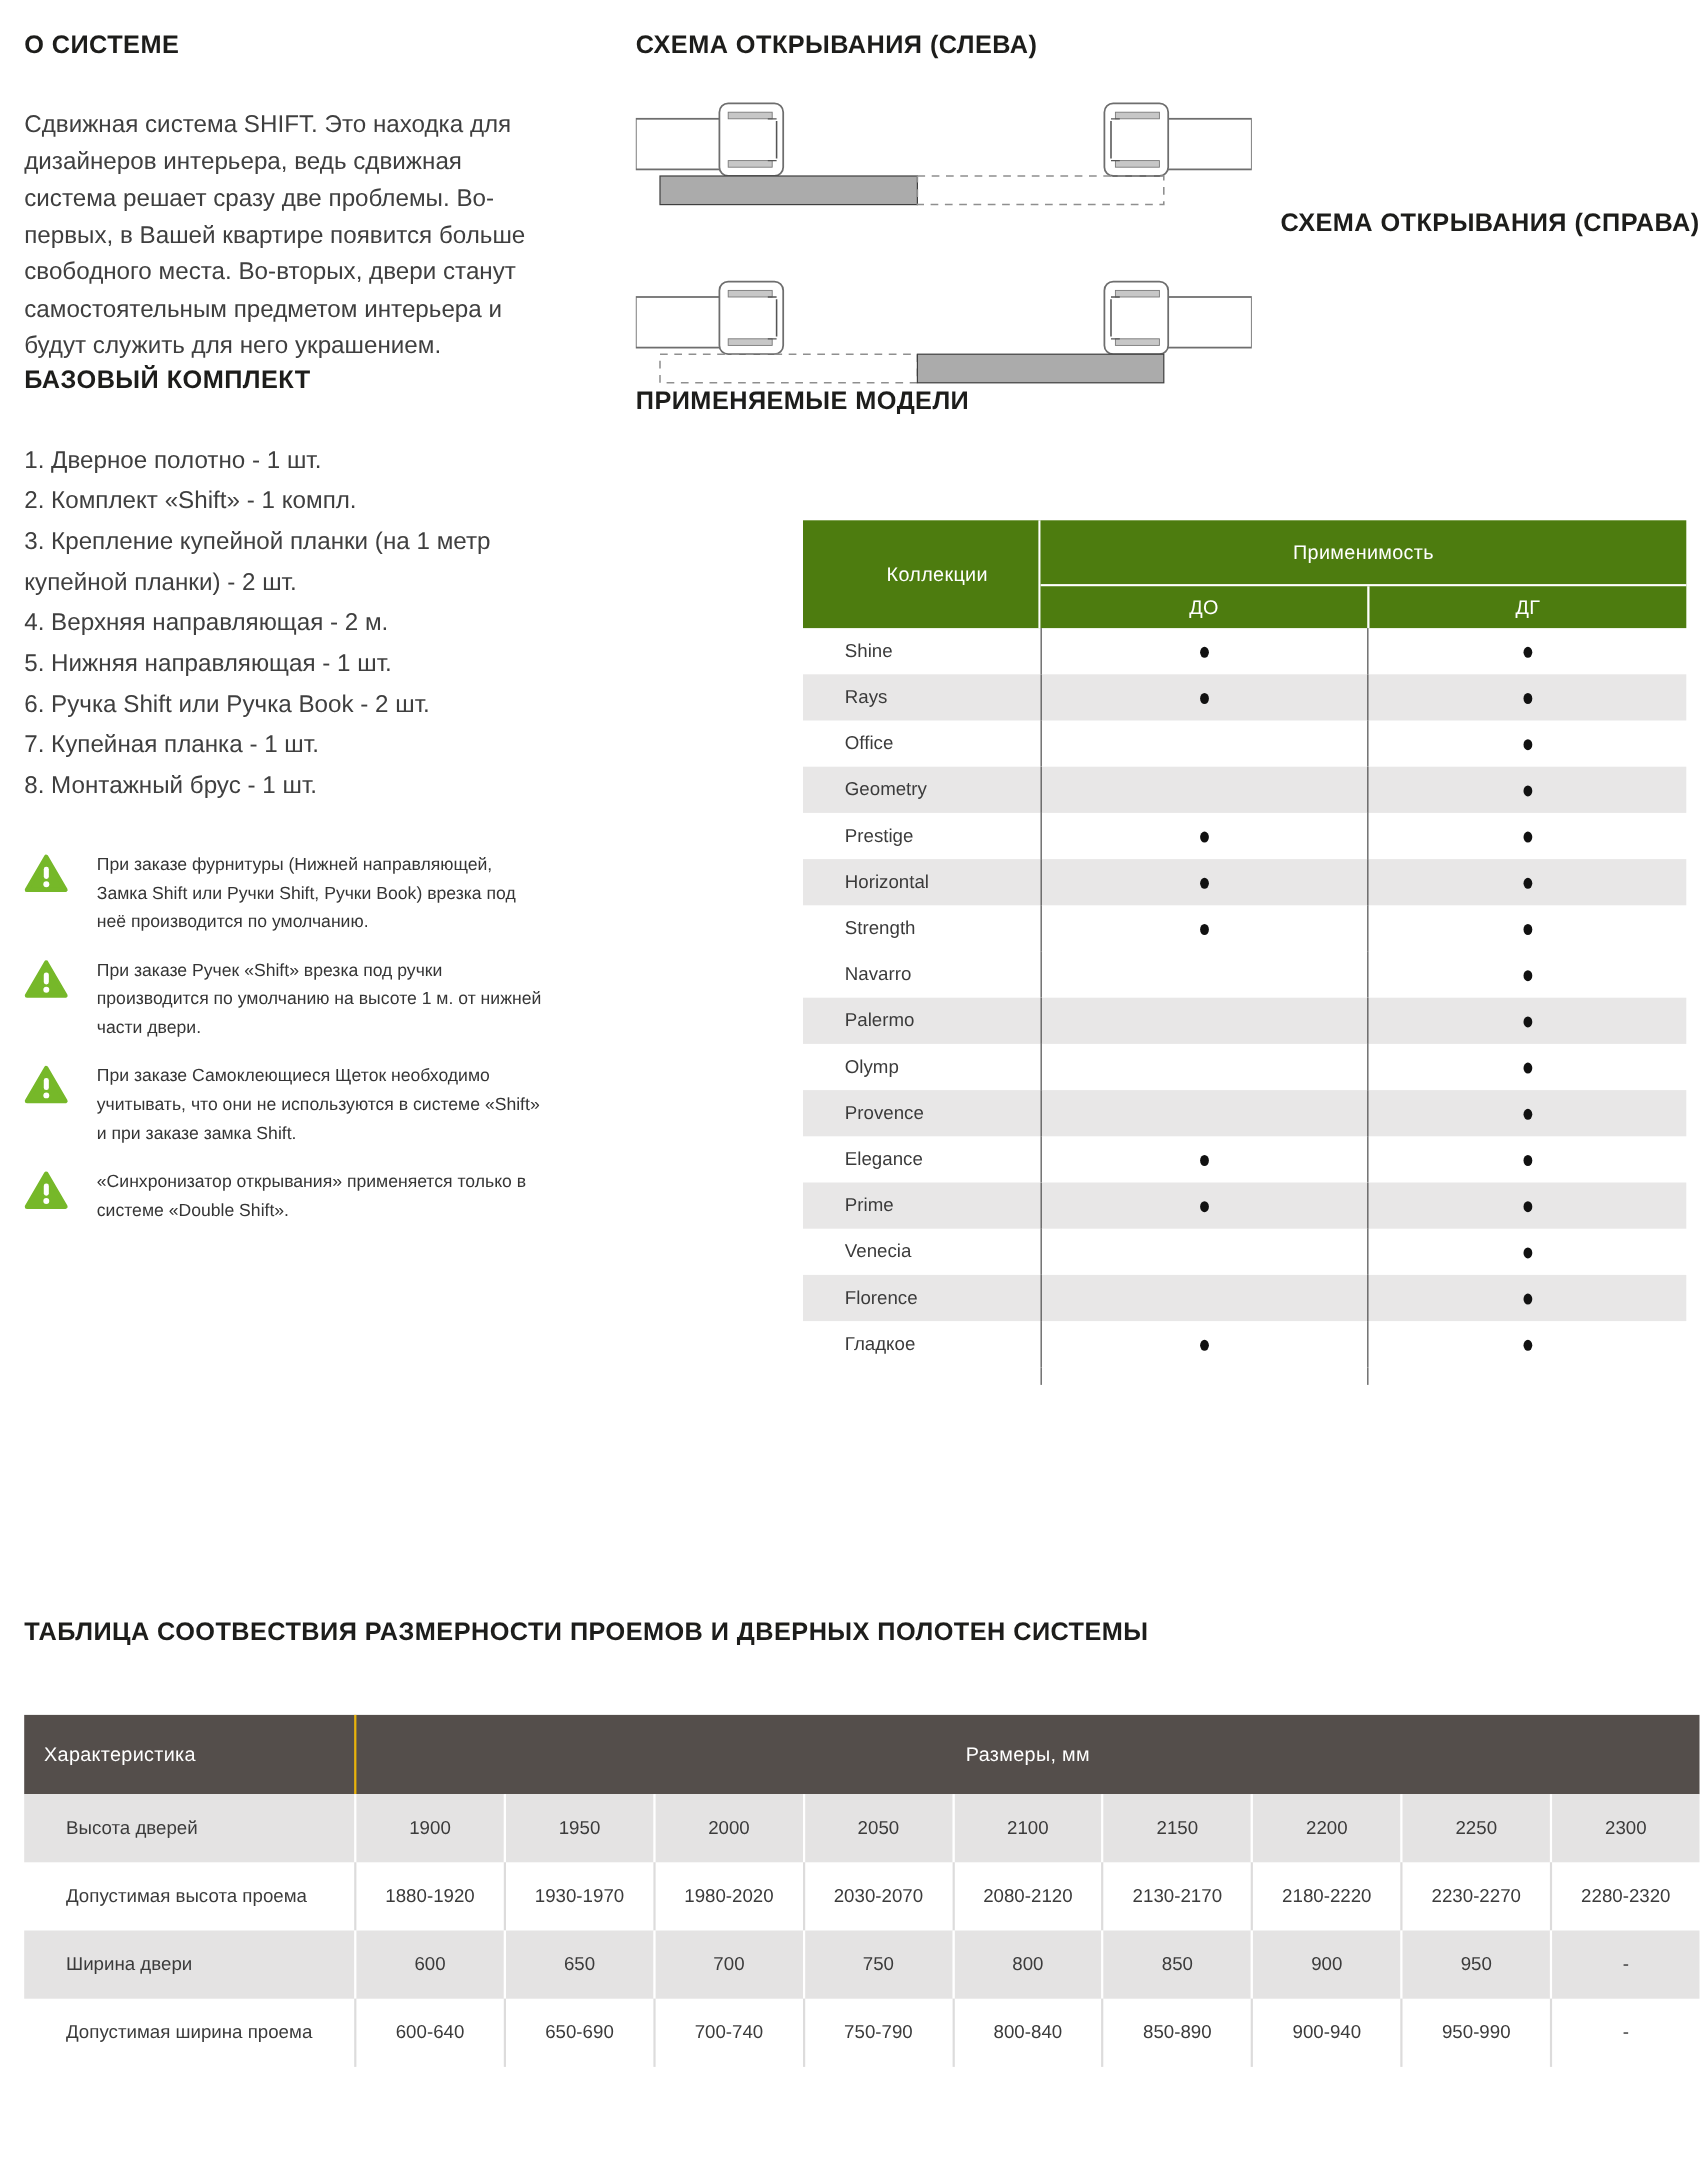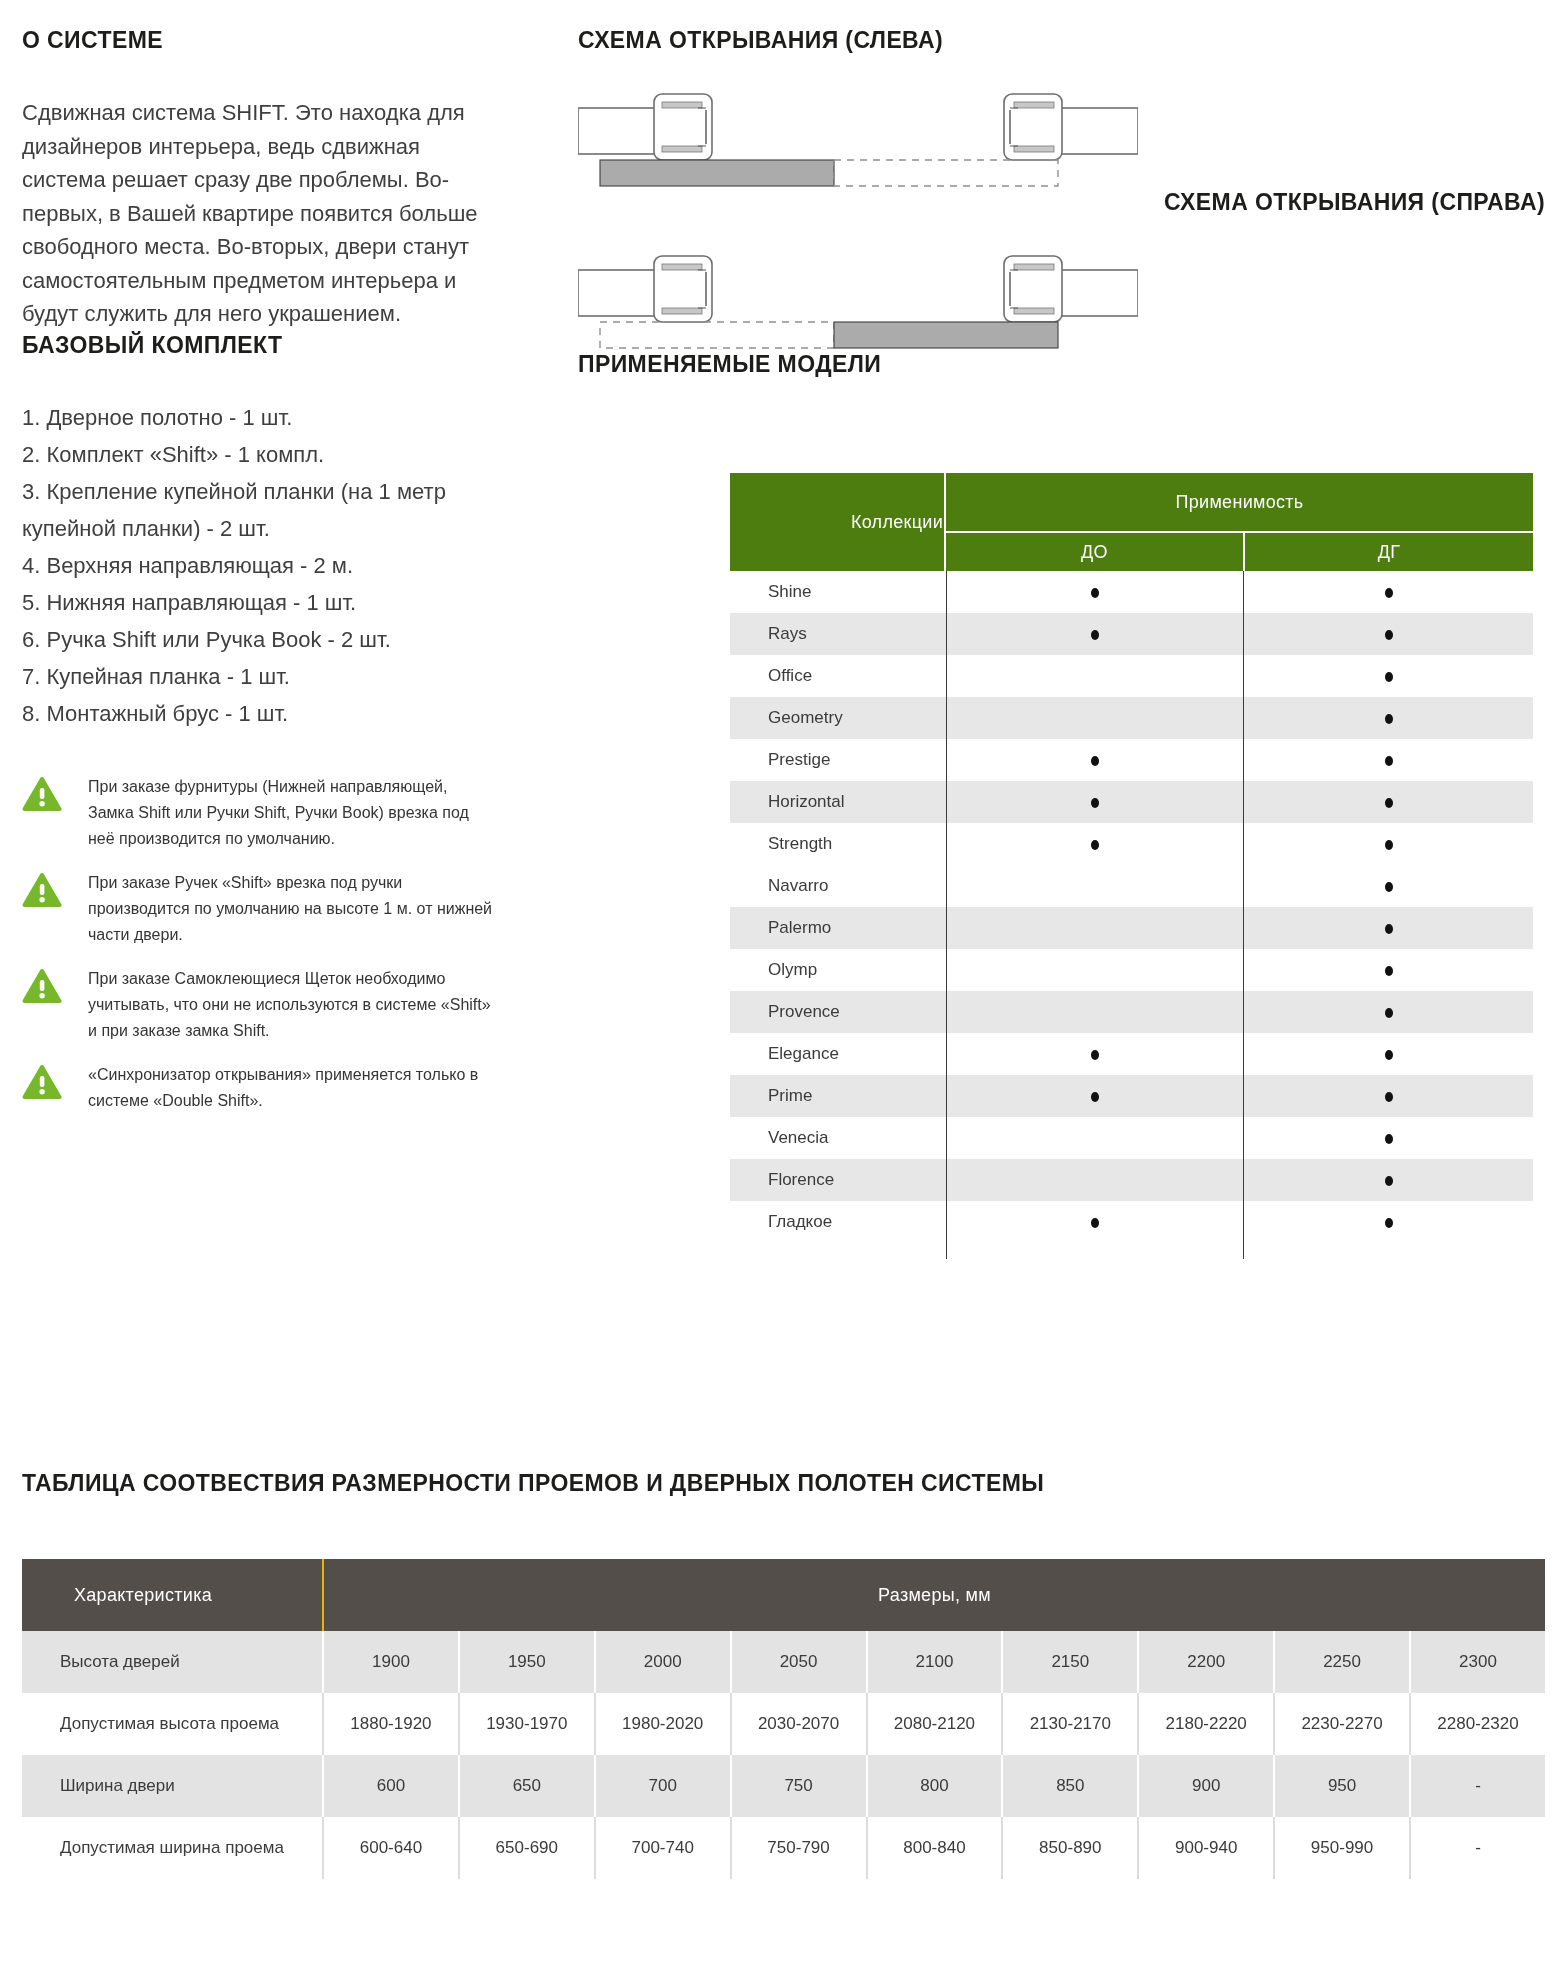--- a/index.html
+++ b/index.html
@@ -40,21 +40,21 @@
   table.models{
     border-collapse:separate;border-spacing:0;margin:95px 0 0 152px;
     width:803px;table-layout:fixed;
   }
   table.models col.c-name{width:216px;}
   table.models col.c-do{width:297px;}
   table.models col.c-dg{width:290px;}
   table.models th{
     background:#4d7c0f;color:#fff;font-weight:300;font-size:18px;letter-spacing:.3px;
   }
-  th.m-collections{text-align:right;padding-left:31px;border-right:2px solid #fff;height:94px;}
+  th.m-collections{text-align:center;padding-left:31px;border-right:2px solid #fff;height:94px;}
   th.m-applicability{height:56px;border-bottom:2px solid #fff;}
   th.m-do,th.m-dg{height:36px;}
   th.m-dg{border-left:2px solid #fff;}
   table.models tbody td{height:40px;font-size:17px;font-weight:300;color:#3b3b3b;}
   table.models tbody td.cell-name{text-align:left;padding-left:38px;}
   table.models tbody td.cell-do,table.models tbody td.cell-dg{
     text-align:center;border-left:1px solid #3c3c3c;
   }
   table.models tbody tr.shaded td{background:#e8e7e7;}
   table.models tfoot td{height:14px;background:#fff;}
@@ -67,21 +67,21 @@
   
   .bottom{margin-top:210px;}
   table.sizes{
     border-collapse:separate;border-spacing:0;margin-top:62px;
     width:1523px;table-layout:fixed;
   }
   table.sizes col.s-label{width:300px;}
   table.sizes th{
     background:#544e4b;color:#fff;font-weight:300;font-size:18px;height:70px;letter-spacing:.3px;
   }
-  th.s-char{text-align:left;padding-left:52px;}
+  th.s-char{text-align:left;padding-left:18px;}
   th.s-sizes{text-align:center;border-left:2px solid #eab308;}
   table.sizes td{height:60px;font-size:17px;font-weight:300;color:#3b3b3b;text-align:center;}
   table.sizes td.s-lab{text-align:left;padding-left:38px;}
   table.sizes tr.shaded td{background:#e4e3e3;margin-top:32px;}
   table.sizes tr.shaded td + td{border-left:2px solid #fff;}
   table.sizes tr.plain td + td{border-left:2px solid #dddcdc;}
 </style>
 </head>
 <body>
 

